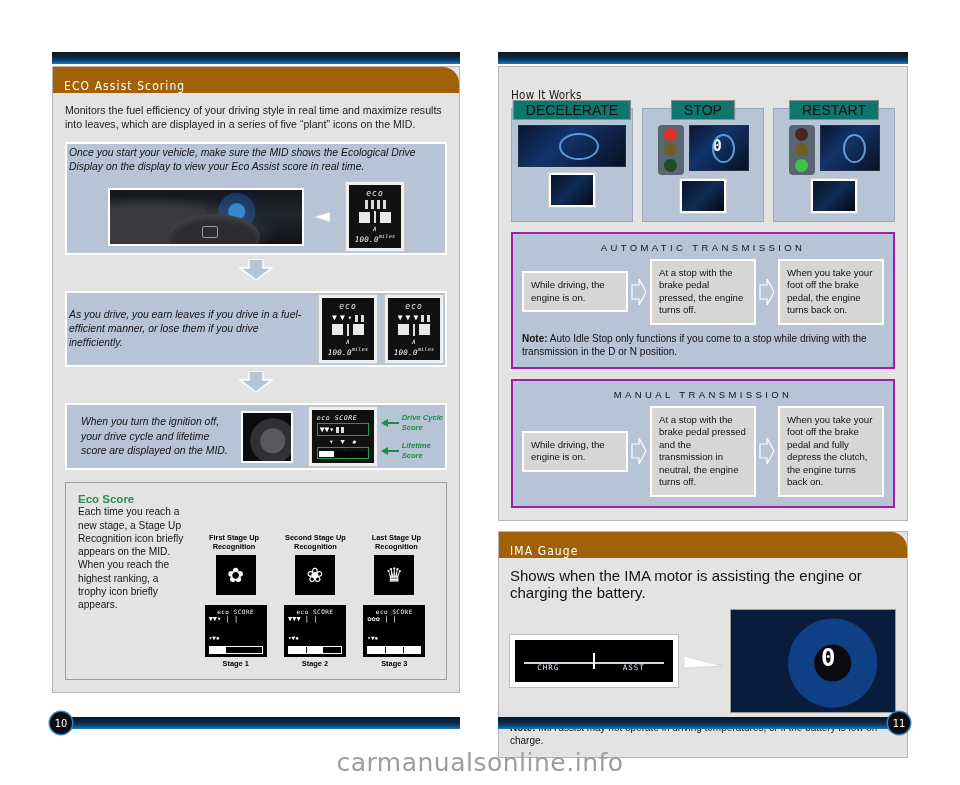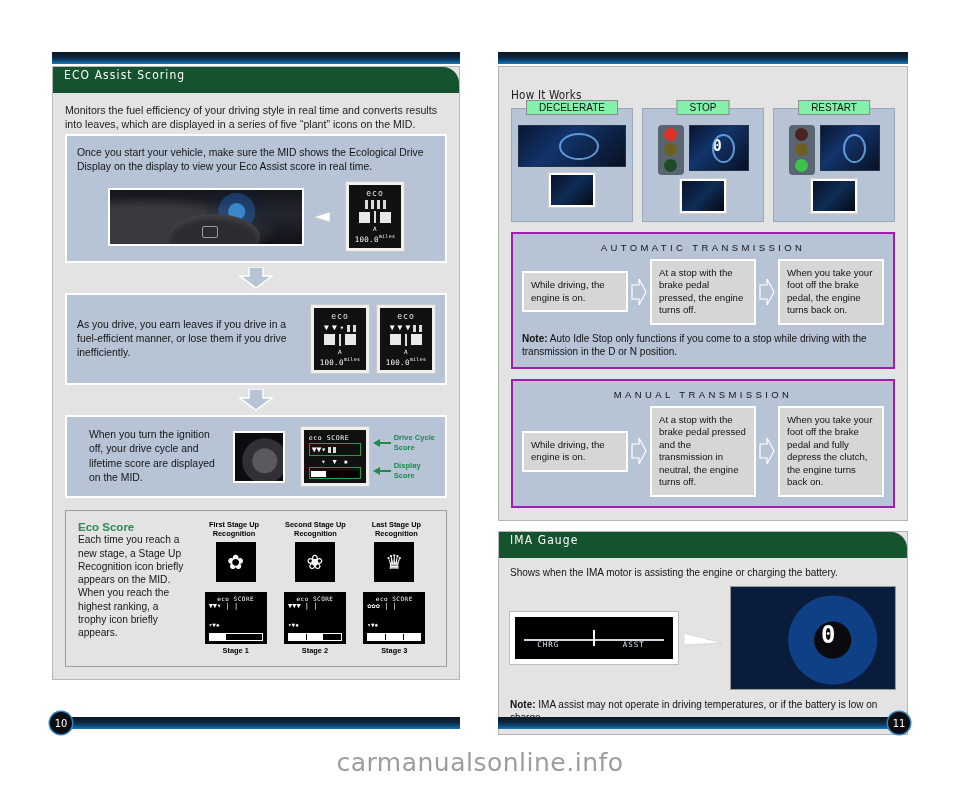--- a/index.html
+++ b/index.html
@@ -20,22 +20,22 @@
   }
 
   
   .card {
     position:relative;
     background:#e3e3e3;
     border:1px solid #b6b6b6;
     margin-top:14px;
   }
   .card-head {
-    background:#14532d; height:26px;
-    display:flex; align-items:flex-start;
+    background:#a16207; height:26px;
+    display:flex; align-items:flex-end;
     border-top-right-radius:16px;
     position:relative;
   }
   .card-head::after{
     content:""; position:absolute; right:0; top:0; bottom:0; width:16px;
     background:#ffffff;
     border-bottom-left-radius:16px;
     display:none;
   }
   .card-head .title {
@@ -46,22 +46,23 @@
   }
   .card-body { padding:10px 12px 12px 12px; }
 
   .intro {
     font-size:10.6px; color:#1c1c1c; line-height:1.35;
   }
 
   
   .stepbox {
     background:#b7c4d6; border:2px solid #ffffff;
-    padding:10px; margin-top:2px;
+    padding:2px; margin-top:10px;
     position:relative;
+    font-style:italic;
   }
   .stepbox .txt { font-size:10.4px; color:#141414; line-height:1.38; }
 
   .downarrow {
     width:34px; height:22px; margin:4px auto; position:relative;
   }
   .downarrow svg { display:block; }
 
   .flexrow { display:flex; align-items:center; gap:10px; }
 
@@ -128,21 +129,21 @@
   .gauge-seg span { flex:1; height:6px; background:#000; }
   .gauge-seg span.on { background:#fff; }
 
   
   .hiw-title { font-size:12.5px; color:#1b1b1b; margin:10px 0 6px 0; letter-spacing:.2px;
                font-family:"DejaVu Sans Condensed","Liberation Sans",sans-serif; transform:scaleX(.93); transform-origin:left; }
   .hiw-row { display:flex; gap:9px; }
   .hiw-panel { flex:1; background:#b7c4d6; border:1px solid #9aa8bb; padding:16px 6px 8px 6px; position:relative; }
   .hiw-cap {
     position:absolute; top:-9px; left:50%; transform:translateX(-50%);
-    background:#86efac; border:1px solid #8d8d8d; font-size:10px; padding:1px 12px;
+    background:#0f766e; border:1px solid #8d8d8d; font-size:14px; padding:1px 12px;
     white-space:nowrap; color:#111;
   }
   .cluster {
     background:linear-gradient(135deg,#0a1530 0%,#12346b 40%,#081022 100%);
     border:1px solid #22334d; position:relative;
   }
   .cluster::after{
     content:""; position:absolute; left:38%; top:18%; width:34%; height:58%;
     border:2px solid rgba(120,190,255,.75); border-radius:50%;
   }
@@ -169,21 +170,21 @@
   .tbox {
     flex:1; background:#d6d6d6; border:2px solid #ffffff; padding:6px 7px;
     font-size:9.6px; line-height:1.3; color:#111;
   }
   .rarrow { width:22px; display:flex; align-items:center; justify-content:center; }
   .note { font-size:10px; line-height:1.3; color:#111; margin-top:7px; }
   .note b { font-weight:bold; }
 
   
   .ima-body { padding:9px 11px 10px 11px; }
-  .ima-txt { font-size:10px; color:#141414; }
+  .ima-txt { font-size:15px; color:#141414; }
   .ima-imgs { display:flex; align-items:center; justify-content:center; gap:6px; margin:8px 0; position:relative; }
   .ima-callout {
     width:170px; height:52px; background:#000; border:5px solid #fff; outline:1px solid #bdbdbd;
     position:relative;
   }
   .ima-callout .line { position:absolute; left:6%; right:6%; top:52%; height:2px; background:#cfd6e0; }
   .ima-callout .tick { position:absolute; left:49%; top:32%; width:2px; height:16px; background:#fff; }
   .ima-callout .lbl { position:absolute; top:56%; font-size:7.5px; color:#dfe5ee; letter-spacing:1px;
                       font-family:"DejaVu Sans Mono",monospace; }
   .ima-gauge {
@@ -220,21 +221,21 @@
 <body>
 
 <div class="page page-left">
   <div class="topbar"></div>
 
   <div class="card">
     <div class="card-head">
       <div class="title">ECO Assist Scoring</div>
     </div>
     <div class="card-body">
-      <div class="intro">Monitors the fuel efficiency of your driving style in real time and converts results into leaves, which are displayed in a series of five “plant” icons on the MID.</div>
+      <div class="intro">Monitors the fuel efficiency of your driving style in real time and maximize results into leaves, which are displayed in a series of five “plant” icons on the MID.</div>
 
       <div class="stepbox">
         <div class="txt">Once you start your vehicle, make sure the MID shows the Ecological Drive Display on the display to view your Eco Assist score in real time.</div>
         <div class="flexrow" style="margin-top:8px;justify-content:center;">
           <div class="photo dash-photo">
             <div class="hlogo"></div>
           </div>
           <svg width="22" height="12">
             <polygon points="0,6 16,1 16,11" fill="#ffffff" stroke="#c8c8c8" stroke-width="0.6"></polygon>
           </svg>
@@ -349,35 +350,35 @@
                     <rect x="6" y="3" width="12" height="2" fill="#1e8a4c"></rect>
                 </svg>
                 <div class="callout" style="white-space:pre-line;">Drive Cycle
 Score</div>
               </div>
               <div class="flexrow" style="gap:3px;">
                 <svg class="greenarrow" viewBox="0 0 18 8">
                   <polygon points="0,4 7,0 7,8" fill="#1e8a4c"></polygon>
                     <rect x="6" y="3" width="12" height="2" fill="#1e8a4c"></rect>
                 </svg>
-                <div class="callout" style="white-space:pre-line;">Display
+                <div class="callout" style="white-space:pre-line;">Lifetime
 Score</div>
               </div>
             </div>
           </div>
         </div>
       </div>
 
       <div class="ecoscore-panel">
         <div style="display:flex;gap:10px;">
           <div style="width:108px;">
             <div class="ecoscore-title">Eco Score</div>
             <div class="ecoscore-txt">Each time you reach a new stage, a Stage Up Recognition icon briefly appears on the MID. When you reach the highest ranking, a trophy icon briefly appears.</div>
           </div>
-          <div style="flex:1;">
+          <div style="flex:1;margin-top:41px;">
             <div style="display:flex;justify-content:space-around;">
               <div class="stage-label" style="white-space:pre-line;">First Stage Up
 Recognition</div>
               <div class="stage-label" style="white-space:pre-line;">Second Stage Up
 Recognition</div>
               <div class="stage-label" style="white-space:pre-line;">Last Stage Up
 Recognition</div>
             </div>
             <div style="display:flex;justify-content:space-around;margin-top:4px;">
               <div class="trophy">✿</div>

